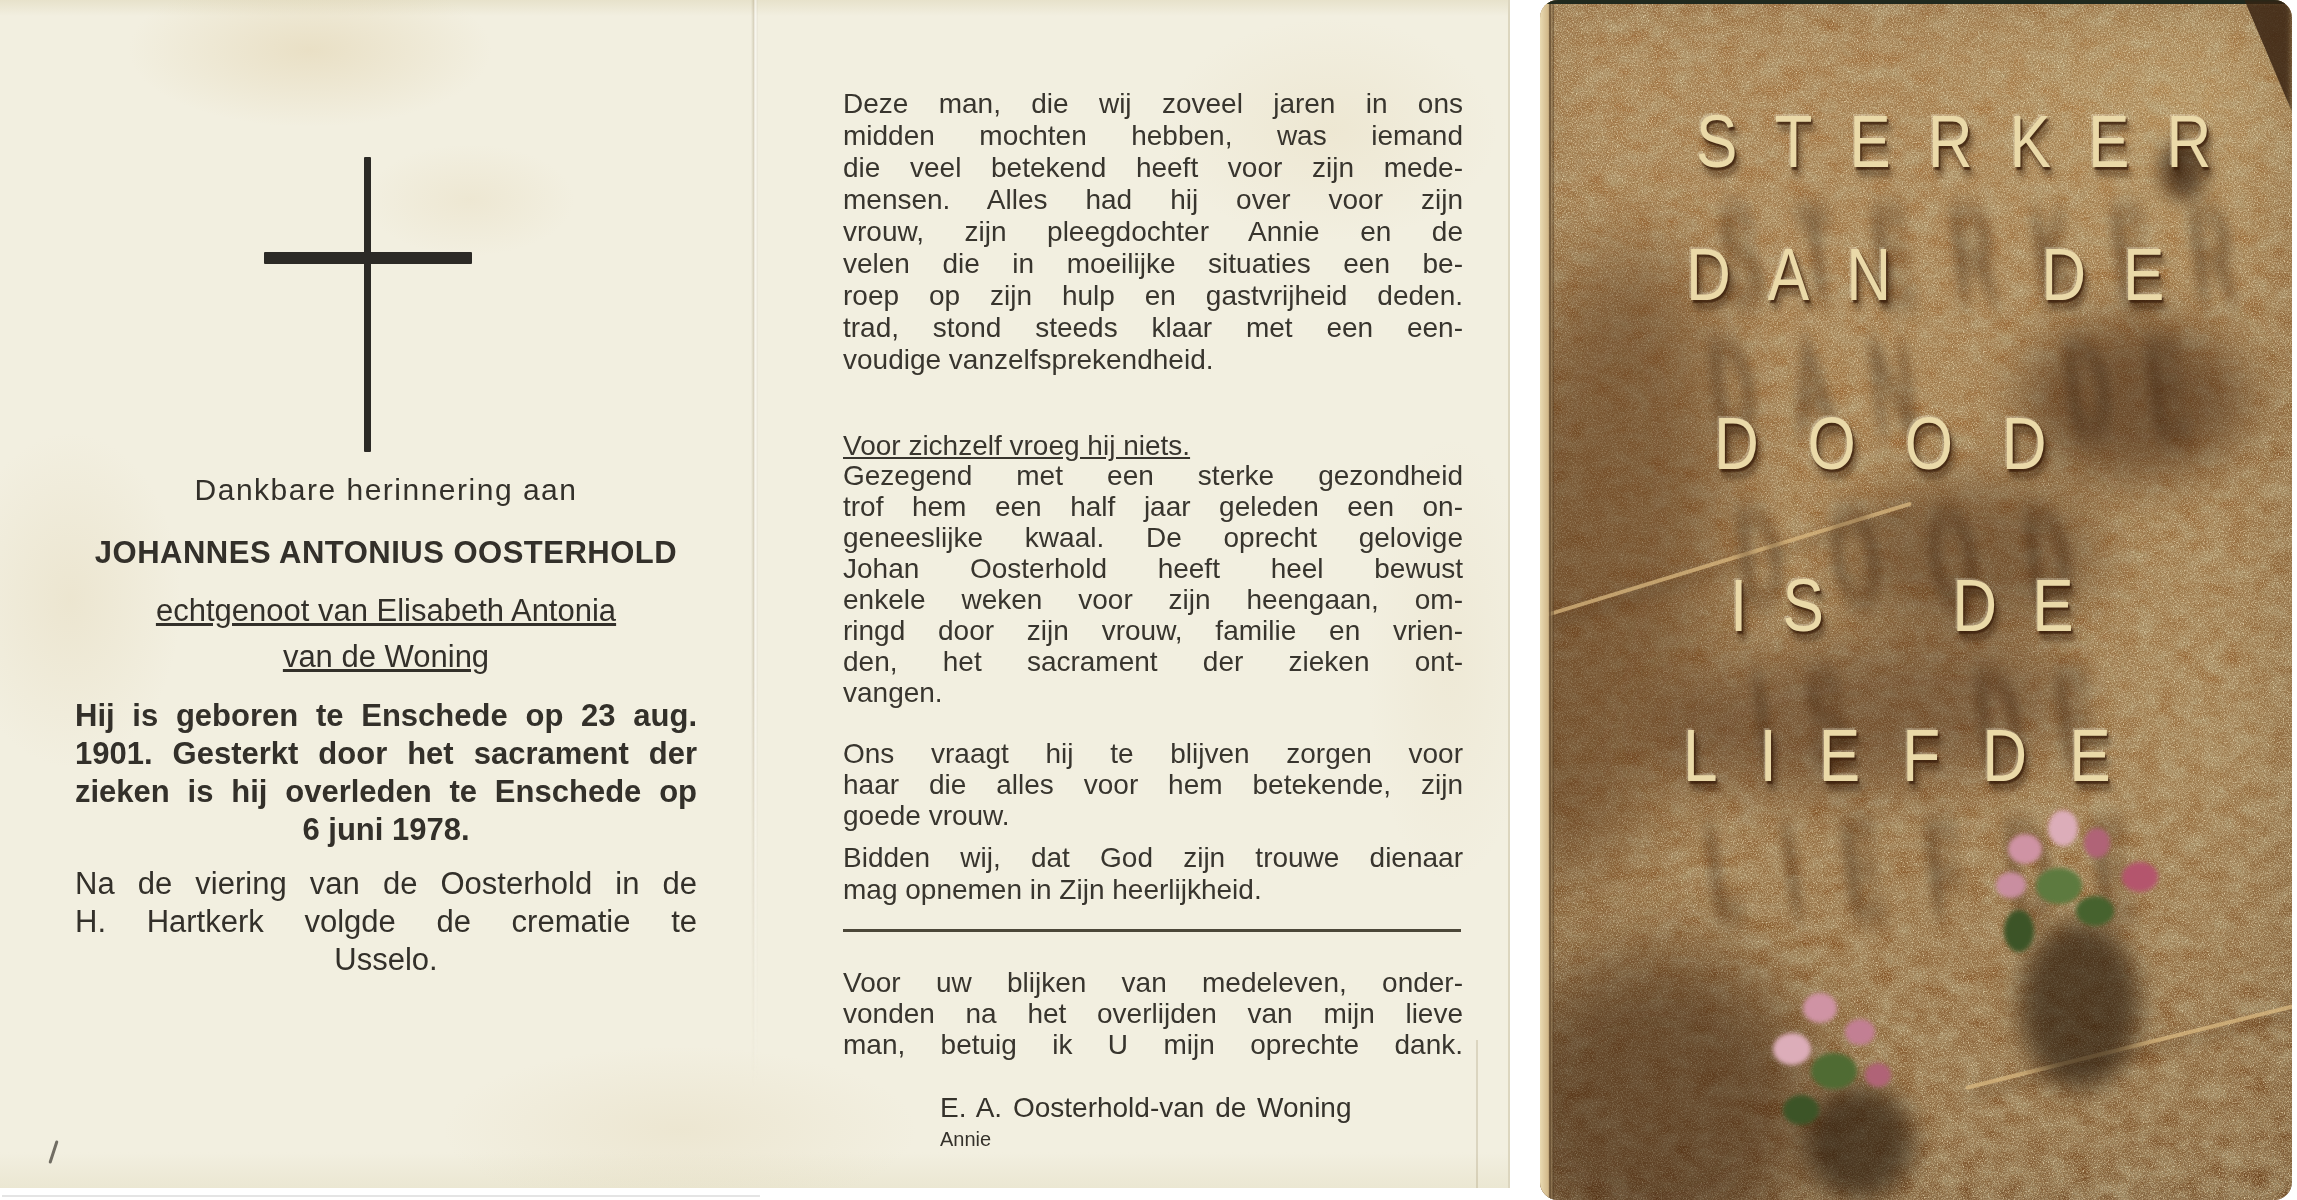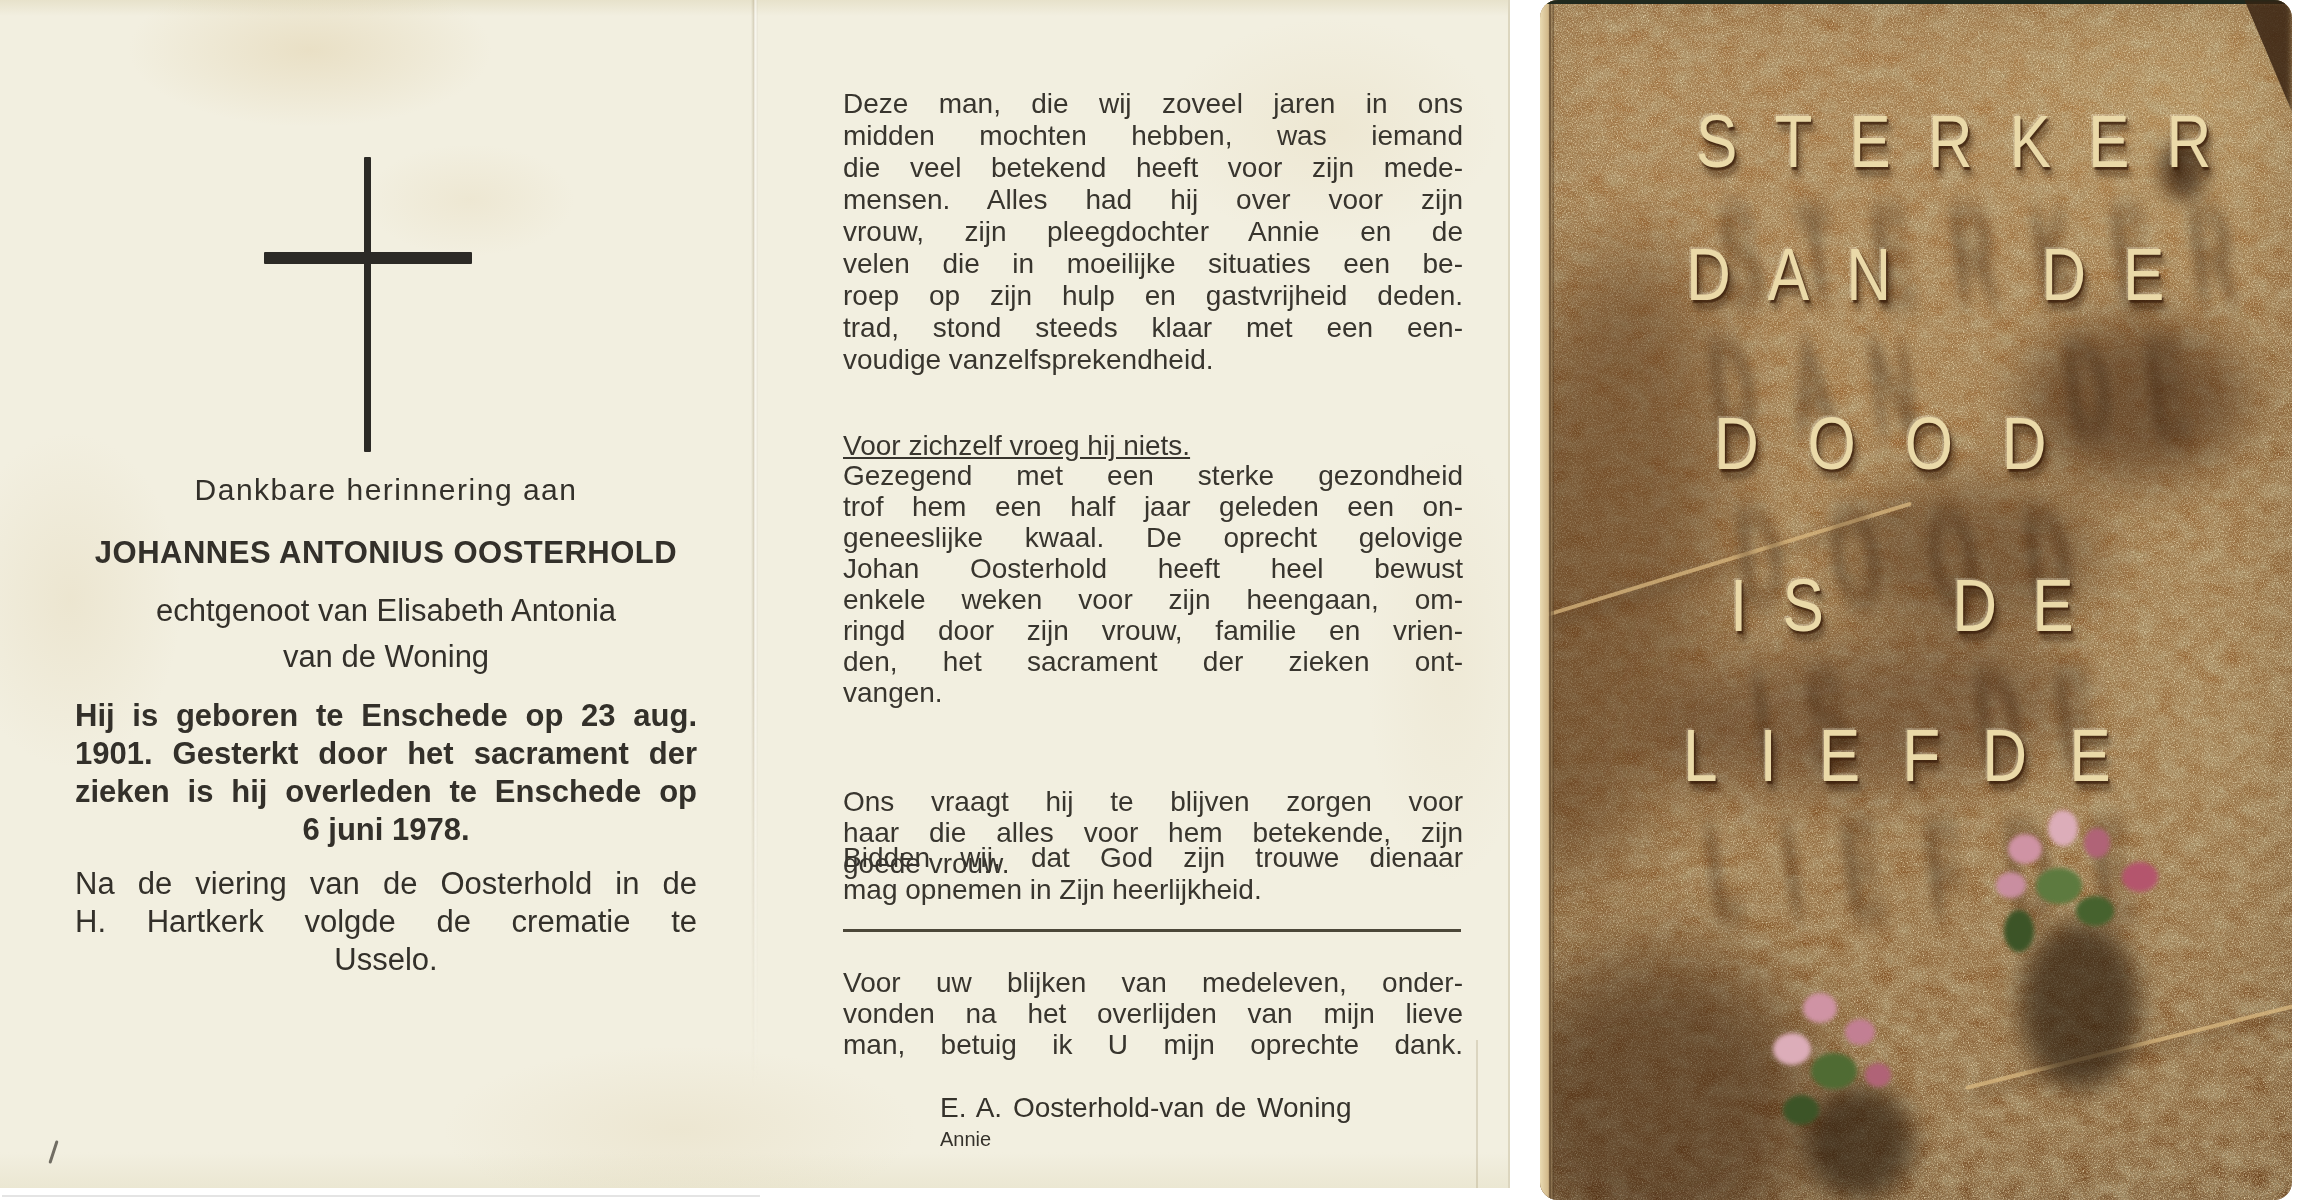--- a/index.html
+++ b/index.html
@@ -48,34 +48,34 @@
   
   .cross-v { left: 364px; top: 157px; width: 7px;  height: 295px; background: #2c2a26; border-radius: 1px; }
   .cross-h { left: 264px; top: 252px; width: 208px; height: 12px; background: #2c2a26; border-radius: 1px; }
 
   
   .lp { left: 75px; width: 622px; font-size: 31px; line-height: 38px; color: #33302a; }
   .lp div { height: 38px; }
   .dedication { top: 471px; text-align: center; font-size: 30px; letter-spacing: 1.5px; }
   .deceased   { top: 534px; text-align: center; font-size: 31px; font-weight: bold; letter-spacing: 0.5px; white-space: nowrap; }
   .spouse     { top: 588px; line-height: 46px; text-align: center; }
-  .spouse div { height: 46px; }
+  .spouse div { height: 46px; text-decoration: underline; }
   .life       { top: 697px; font-weight: bold; }
   .funeral    { top: 865px; }
   .jl { text-align: justify; text-align-last: justify; }
   .cl { text-align: center; }
 
   
   .mp { left: 843px; width: 620px; font-size: 28px; line-height: 32px; color: #38352e; }
   .mp div { height: 32px; }
   .para1  { top: 88px;  }
   .para2  { top: 430px; text-decoration: underline; }
   .para3  { top: 460px; line-height: 31px; }
   .para3 div { height: 31px; }
-  .para4  { top: 738px; line-height: 31px; margin-top: 48px; }
+  .para4  { top: 738px; line-height: 31px; }
   .para4 div { height: 31px; }
   .para5  { top: 842px; }
   .mid-rule { left: 843px; top: 929px; width: 618px; height: 3px; background: #4c4739; }
   .thanks { top: 967px; line-height: 31px; }
   .thanks div { height: 31px; }
   .signature { left: 940px; top: 1092px; width: 530px; font-size: 28px; word-spacing: 3px; }
   .signature-name { left: 940px; top: 1128px; width: 300px; font-size: 20px; }
   .ll { text-align: left; }
 
   

